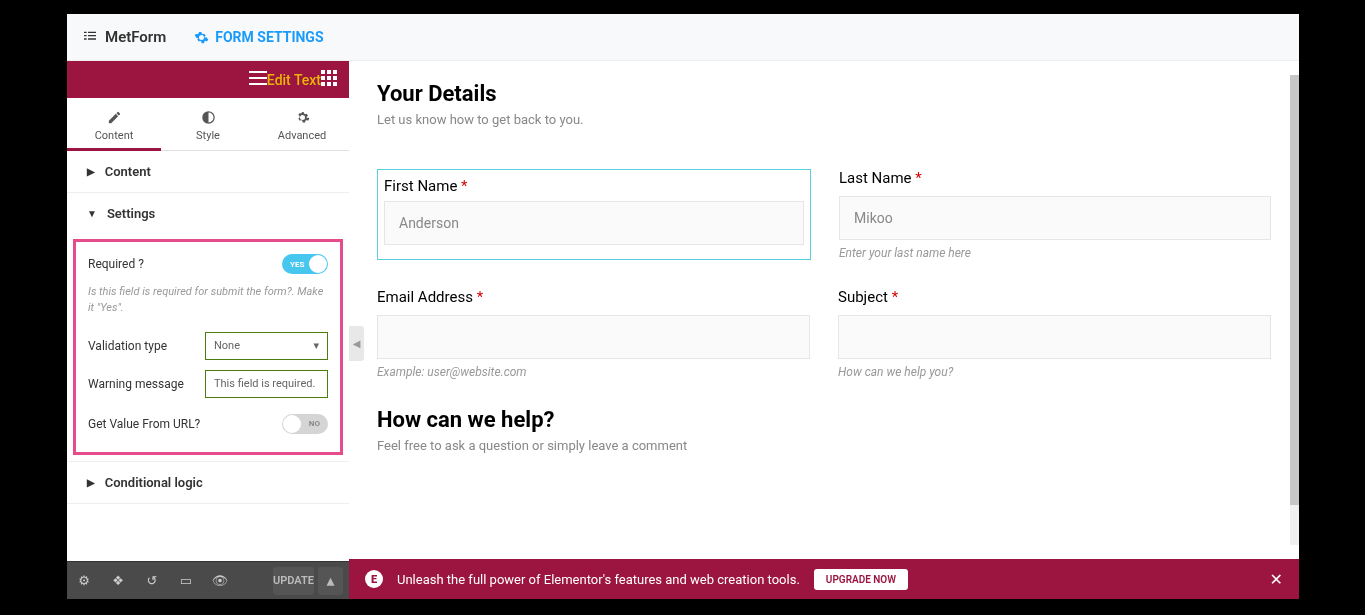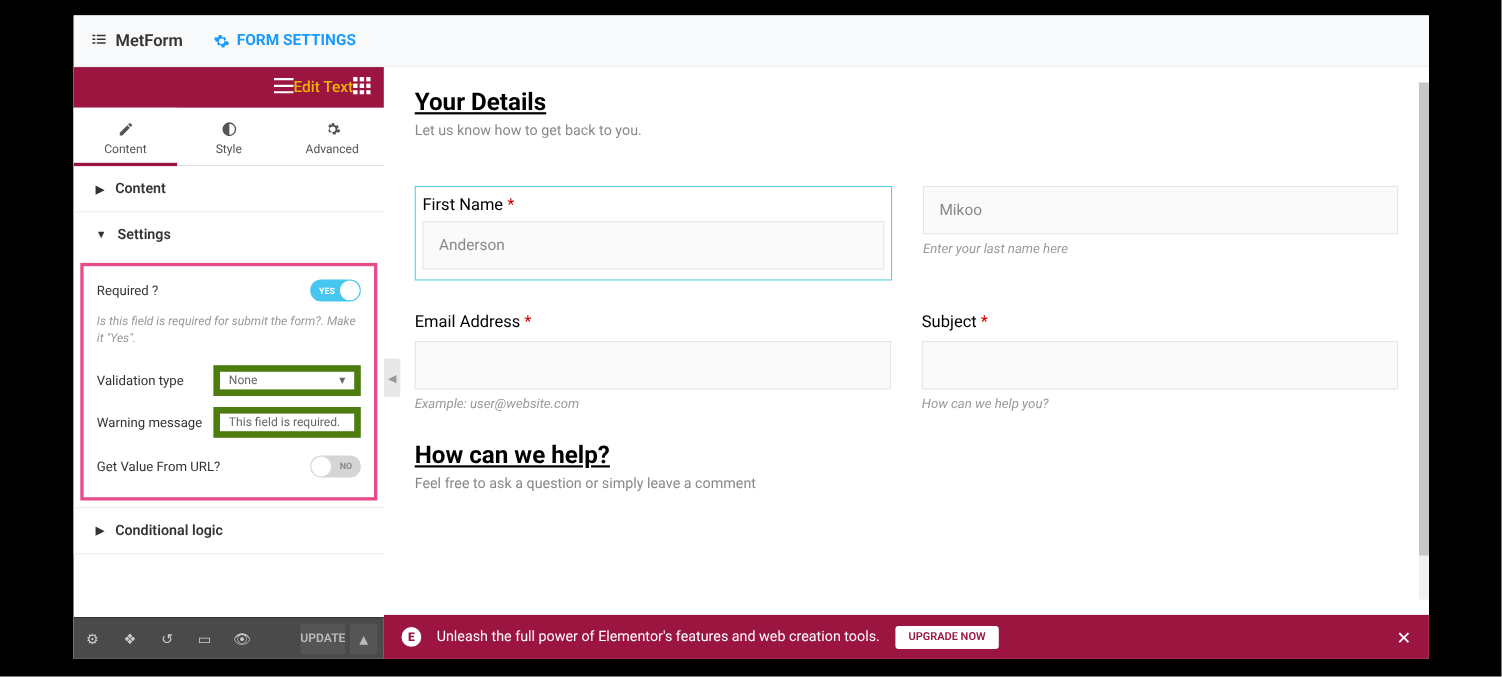--- a/index.html
+++ b/index.html
@@ -28,30 +28,30 @@
 .caret { font-size: 10px; }
 .settings-panel { border: 3px solid #e64c8b; margin: 5px 6px 6px 6px; padding: 12px 12px 18px 12px; }
 .control-row { display: flex; justify-content: space-between; align-items: center; margin-bottom: 10px; font-size: 12px; color: #333; }
 .control-help { font-size: 11px; color: #999; font-style: italic; margin-bottom: 16px; line-height: 1.45; }
 .toggle { width: 46px; height: 20px; background: #47c7f0; border-radius: 11px; position: relative; display: flex; align-items: center; cursor: pointer; }
 .toggle .yes { color: #fff; font-size: 8px; font-weight: 700; margin-left: 8px; }
 .toggle-knob { position: absolute; right: 1px; top: 1px; width: 18px; height: 18px; background: #fff; border-radius: 50%; }
 .toggle.off { background: #d5d5d5; justify-content: flex-end; }
 .toggle.off .no { color: #888; font-size: 8px; font-weight: 700; margin-right: 8px; }
 .toggle.off .toggle-knob { left: 1px; right: auto; }
-.select, .textin { width: 134px; height: 28px; border: 6px solid #4d7c0f; font-size: 11px; padding: 0 8px; color: #666; background: #fff; }
+.select, .textin { width: 123px; height: 28px; border: 1px solid #4d7c0f; font-size: 11px; padding: 0 8px; color: #666; background: #fff; }
 .select { display: flex; align-items: center; justify-content: space-between; cursor: pointer; }
 .sidebar-footer { position: absolute; bottom: 0; left: 0; right: 0; height: 38px; background: #4a4a4a; display: flex; align-items: center; gap: 0; border-top: 1px solid #333; }
 .sf-btn { width: 34px; height: 38px; display: flex; align-items: center; justify-content: center; color: #ccc; cursor: pointer; font-size: 13px; }
 .sf-update { flex: 1; background: #555; color: #bbb; font-size: 11px; font-weight: 600; height: 28px; margin: 0 4px; border-radius: 3px; display: flex; align-items: center; justify-content: center; cursor: pointer; max-width: 70px; margin-left: auto; }
 .sf-arrow { width: 25px; background: #555; color: #bbb; height: 28px; display: flex; align-items: center; justify-content: center; border-radius: 3px; margin-right: 6px; cursor: pointer; }
 .collapse-arrow { position: absolute; left: 282px; top: 312px; width: 15px; height: 35px; background: #e8e8e8; border-radius: 0 3px 3px 0; display: flex; align-items: center; justify-content: center; font-size: 10px; color: #999; cursor: pointer; z-index: 5; }
 .preview { flex: 1; background: #fff; padding: 20px 28px 0 28px; overflow: auto; position: relative; }
 .preview-inner { }
-.section-title { font-size: 22px; font-weight: 700; margin-bottom: 6px; text-decoration: underline; }
+.section-title { font-size: 22px; font-weight: 700; margin-bottom: 6px; }
 .section-sub { font-size: 13px; color: #888; margin-bottom: 42px; }
 .form-grid { display: flex; gap: 28px; margin-bottom: 28px; }
 .form-col { flex: 1; display: flex; flex-direction: column; }
 .field-label { font-size: 15px; margin-bottom: 9px; }
 .req { color: #d40000; }
 .field-input { height: 44px; border: 1px solid #e6e6e6; background: #fafafa; padding: 0 14px; font-size: 14px; color: #888; margin-bottom: 6px; }
 .field-box { border: 1px solid #57cfe0; padding: 0 0 5px 0; }
 .field-box .field-label { padding: 7px 6px 0 6px; margin-bottom: 6px; }
 .field-box .field-input { margin: 0 6px 4px 6px; width: calc(100% - 12px); }
 .field-hint { font-size: 12px; color: #999; font-style: italic; }
@@ -192,20 +192,21 @@
       <div class="preview-inner">
         <div class="section-title">Your Details</div>
         <div class="section-sub">Let us know how to get back to you.</div>
 
         <div class="form-grid">
           <div class="form-col field-box">
             <div class="field-label"><span>First Name</span> <span class="req">*</span></div>
             <input class="field-input" value="Anderson" style="">
           </div>
           <div class="form-col">
+            <div class="field-label"><span>Last Name</span> <span class="req">*</span></div>
             <input class="field-input" value="Mikoo" style="">
             <div class="field-hint">Enter your last name here</div>
           </div>
         </div>
 
         <div class="form-grid">
           <div class="form-col">
             <div class="field-label"><span>Email Address</span> <span class="req">*</span></div>
             <input class="field-input" style="">
             <div class="field-hint">Example: user@website.com</div>

